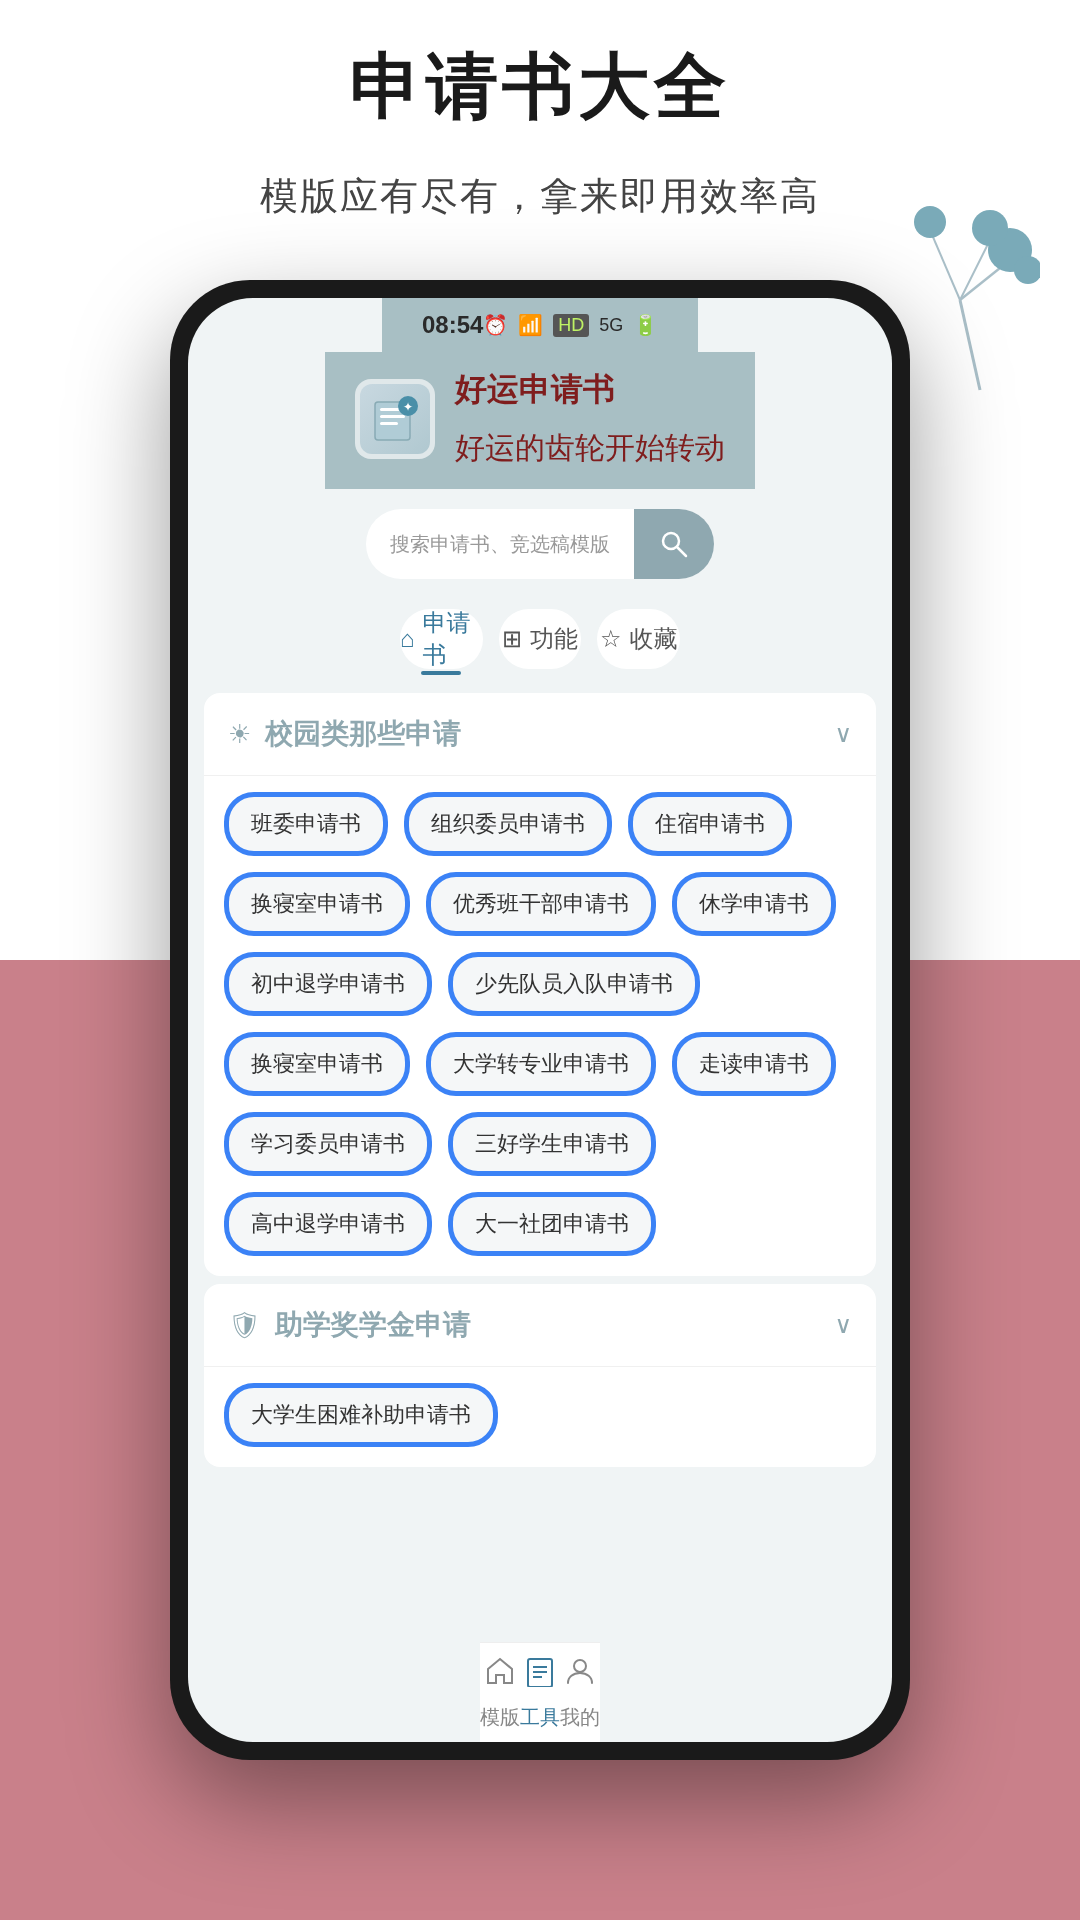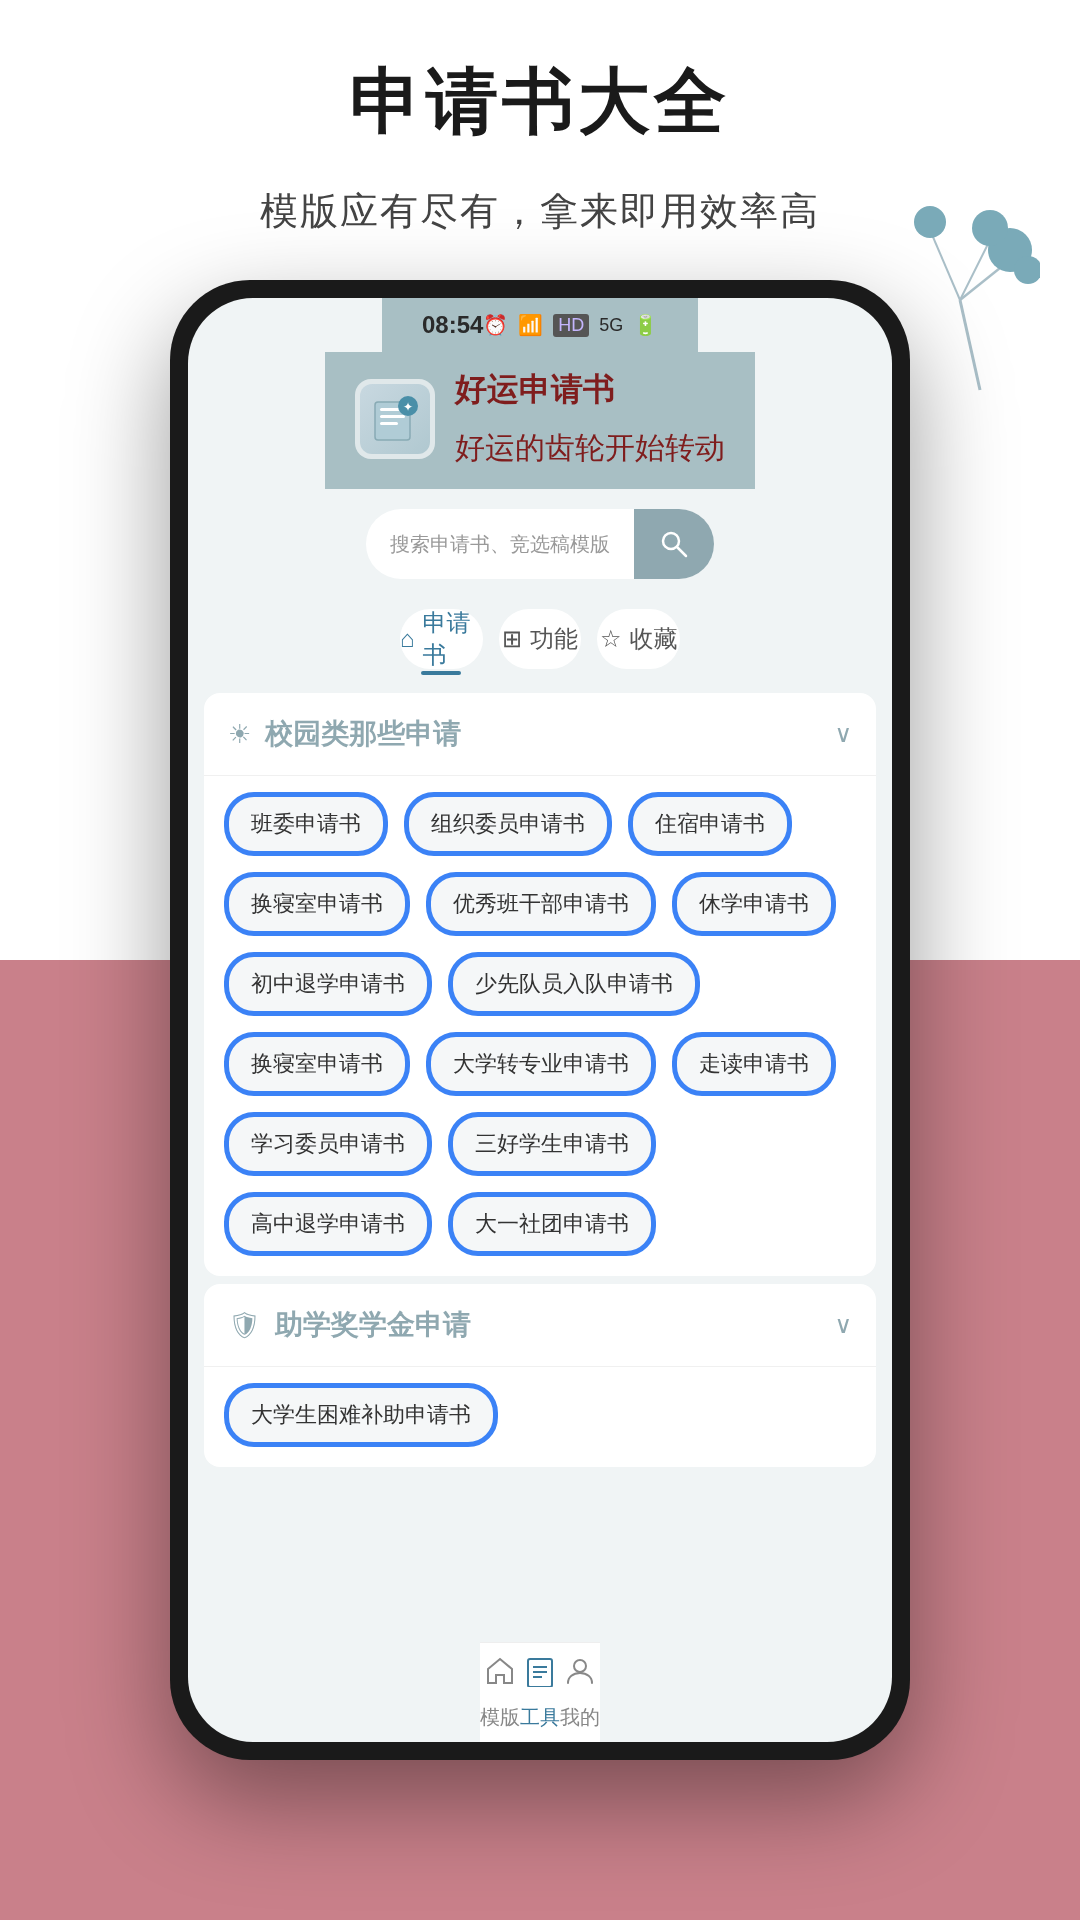--- a/index.html
+++ b/index.html
@@ -31,21 +31,21 @@
       position: absolute;
       top: 180px;
       right: 40px;
       width: 160px;
       height: 220px;
     }
 
     
     .page-header {
       position: absolute;
-      top: 54px;
+      top: 39px;
       left: 0; right: 0;
       text-align: center;
     }
     .page-title {
       font-size: 72px;
       font-weight: 700;
       color: #1a1a1a;
       letter-spacing: 4px;
     }
     .page-subtitle {
@@ -332,21 +332,21 @@
 <div class="phone-container">
   <div class="phone-frame">
     <div class="phone-screen">
       <div class="screen-inner">
 
         <div class="status-bar">
           <span class="status-time">08:54</span>
           <div class="status-icons">
             <span>⏰</span>
             <span>📶</span>
-            <span style="font-size:18px;background:#555;color:#c4b5fd;padding:1px 5px;border-radius:3px;">HD</span>
+            <span style="font-size:18px;background:#555;color:#bef264;padding:1px 5px;border-radius:3px;">HD</span>
             <span style="font-size:18px;">5G</span>
             <span>🔋</span>
           </div>
         </div>
 
         <div class="app-header">
           <div class="app-icon">
             <div class="app-icon-inner">
               <svg width="50" height="50" viewBox="0 0 50 50">
                 <rect x="5" y="8" width="35" height="38" rx="3" fill="#b0ccd6" stroke="#88aab4" stroke-width="1.5"></rect>

